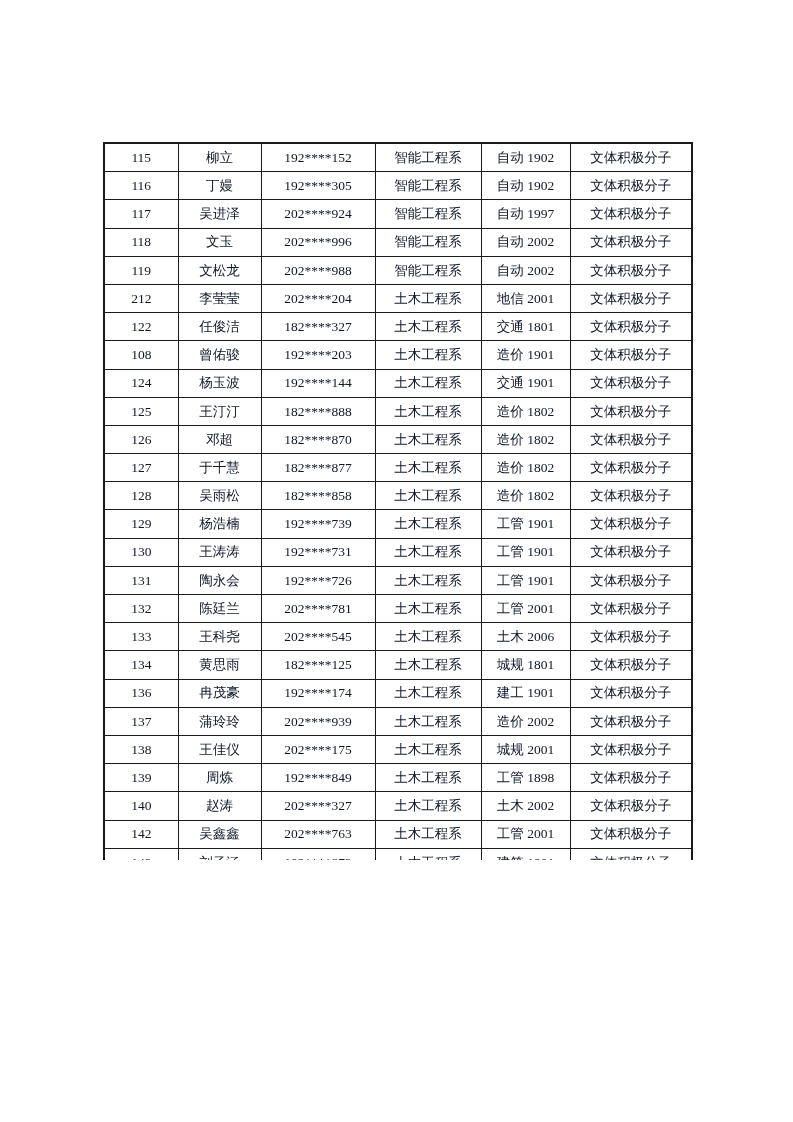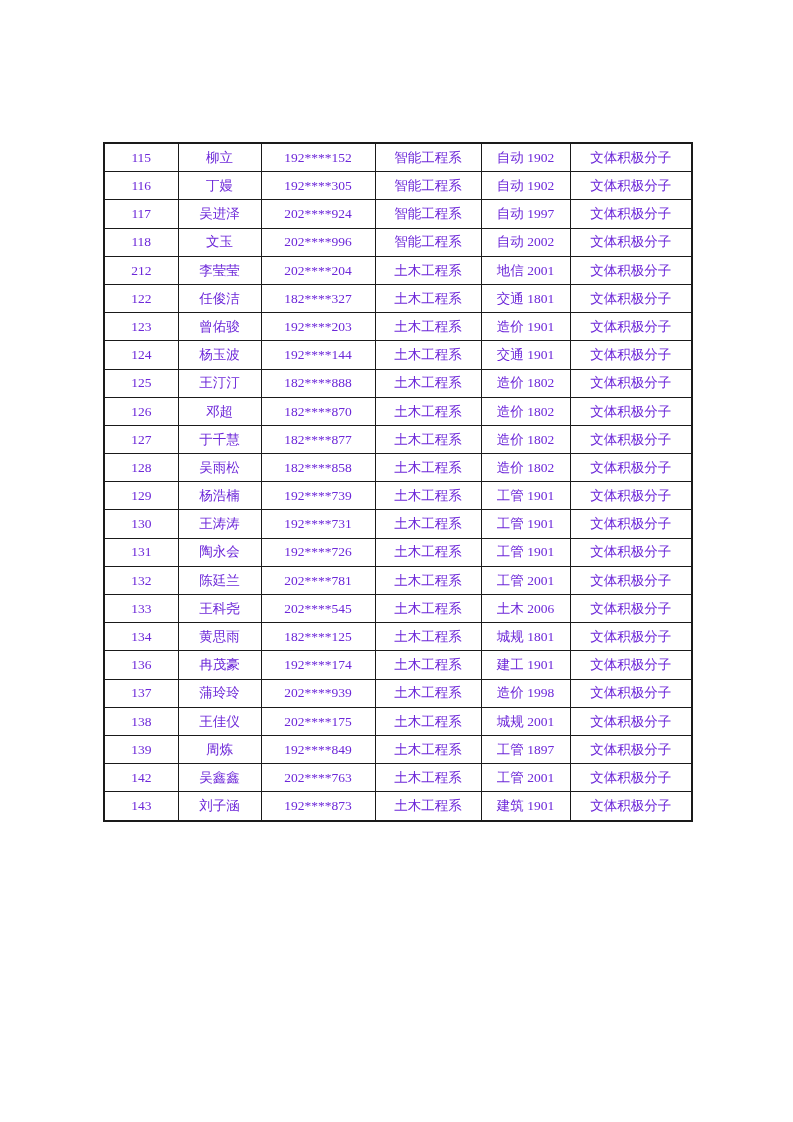--- a/index.html
+++ b/index.html
@@ -6,21 +6,21 @@
     margin: 0;
     padding: 0;
     background: #ffffff;
   }
   .page {
     position: relative;
     width: 793px;
     height: 860px;
     background: #ffffff;
     font-family: "Liberation Serif", "DejaVu Serif", serif;
-    color: #6d28d9;
+    color: #0f172a;
     overflow: hidden;
   }
   table.roster {
     position: absolute;
     left: 103px;
     top: 142px;
     width: 588px;
     border-collapse: collapse;
     table-layout: fixed;
     border: 2px solid #1a1a1a;
@@ -88,37 +88,45 @@
         </tr>
         <tr>
           <td>118</td>
           <td>文玉</td>
           <td>202****996</td>
           <td>智能工程系</td>
           <td>自动 2002</td>
           <td>文体积极分子</td>
         </tr>
         <tr>
+          <td>119</td>
+          <td>文松龙</td>
+          <td>202****988</td>
+          <td>智能工程系</td>
+          <td>自动 2002</td>
+          <td>文体积极分子</td>
+        </tr>
+        <tr>
           <td>212</td>
           <td>李莹莹</td>
           <td>202****204</td>
           <td>土木工程系</td>
           <td>地信 2001</td>
           <td>文体积极分子</td>
         </tr>
         <tr>
           <td>122</td>
           <td>任俊洁</td>
           <td>182****327</td>
           <td>土木工程系</td>
           <td>交通 1801</td>
           <td>文体积极分子</td>
         </tr>
         <tr>
-          <td>123</td>
+          <td>108</td>
           <td>曾佑骏</td>
           <td>192****203</td>
           <td>土木工程系</td>
           <td>造价 1901</td>
           <td>文体积极分子</td>
         </tr>
         <tr>
           <td>124</td>
           <td>杨玉波</td>
           <td>192****144</td>
@@ -212,37 +220,45 @@
           <td>192****174</td>
           <td>土木工程系</td>
           <td>建工 1901</td>
           <td>文体积极分子</td>
         </tr>
         <tr>
           <td>137</td>
           <td>蒲玲玲</td>
           <td>202****939</td>
           <td>土木工程系</td>
-          <td>造价 1998</td>
+          <td>造价 2002</td>
           <td>文体积极分子</td>
         </tr>
         <tr>
           <td>138</td>
           <td>王佳仪</td>
           <td>202****175</td>
           <td>土木工程系</td>
           <td>城规 2001</td>
           <td>文体积极分子</td>
         </tr>
         <tr>
           <td>139</td>
           <td>周炼</td>
           <td>192****849</td>
           <td>土木工程系</td>
-          <td>工管 1897</td>
+          <td>工管 1898</td>
+          <td>文体积极分子</td>
+        </tr>
+        <tr>
+          <td>140</td>
+          <td>赵涛</td>
+          <td>202****327</td>
+          <td>土木工程系</td>
+          <td>土木 2002</td>
           <td>文体积极分子</td>
         </tr>
         <tr>
           <td>142</td>
           <td>吴鑫鑫</td>
           <td>202****763</td>
           <td>土木工程系</td>
           <td>工管 2001</td>
           <td>文体积极分子</td>
         </tr>

